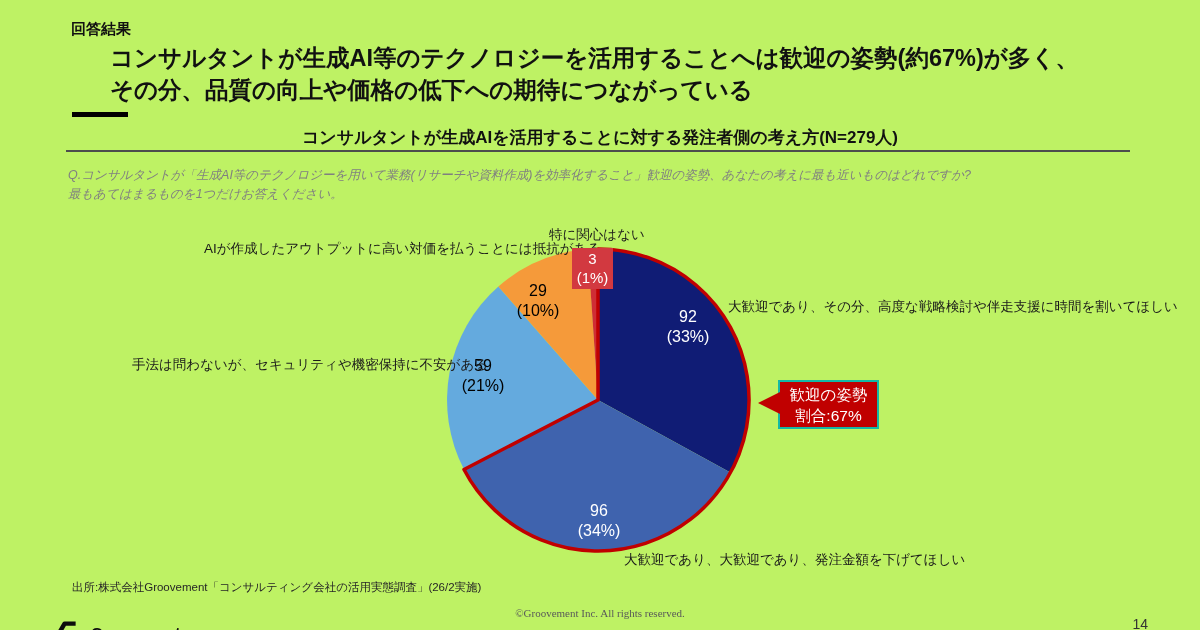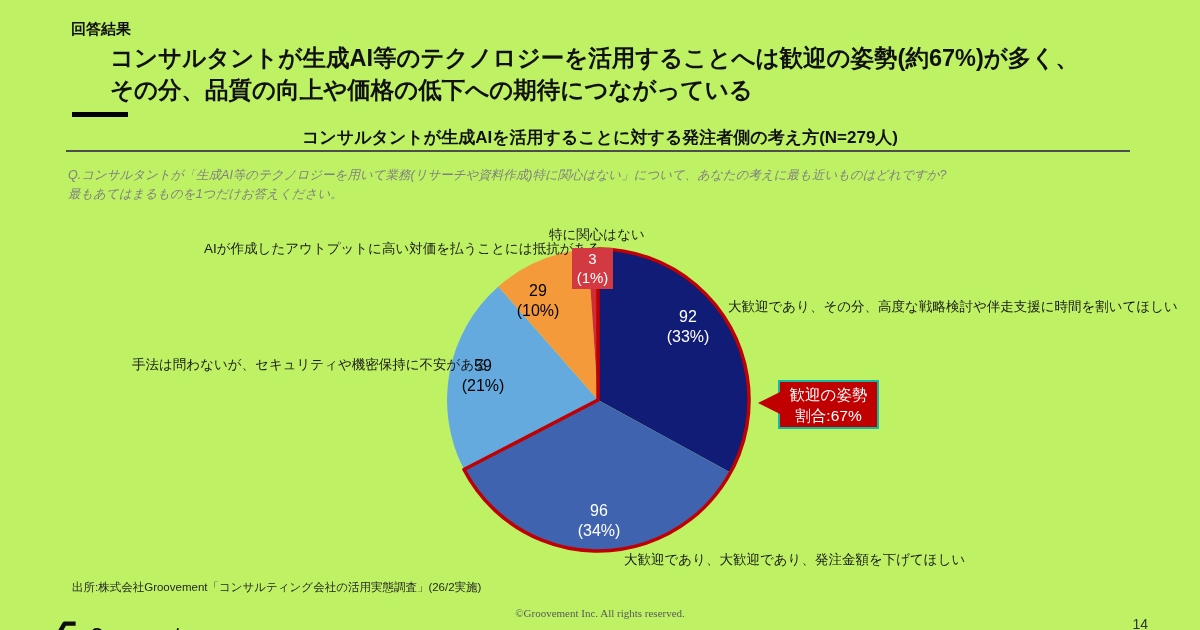--- a/index.html
+++ b/index.html
@@ -39,21 +39,21 @@
     <div>コンサルタントが生成AI等のテクノロジーを活用することへは歓迎の姿勢(約67%)が多く、</div>
     <div>その分、品質の向上や価格の低下への期待につながっている</div>
   </div>
 
   <div class="abs black-bar"></div>
 
   <div class="abs chart-title">コンサルタントが生成AIを活用することに対する発注者側の考え方(N=279人)</div>
   <div class="abs title-rule"></div>
 
   <div class="abs question">
-    <div>Q.コンサルタントが「生成AI等のテクノロジーを用いて業務(リサーチや資料作成)特に関心はない」について、あなたの考えに最も近いものはどれですか?</div>
+    <div>Q.コンサルタントが「生成AI等のテクノロジーを用いて業務(リサーチや資料作成)を効率化すること」歓迎の姿勢、あなたの考えに最も近いものはどれですか?</div>
     <div>最もあてはまるものを1つだけお答えください。</div>
   </div>
 
   <svg class="abs pie-svg" id="pie-svg" width="1200" height="630" viewBox="0 0 1200 630">
       <path d="M 598 400 L 598.0 249.0 A 151 151 0 0 1 730.4 472.5 Z" fill="#101c75"></path>
       <text x="688" y="322" text-anchor="middle" font-size="16" fill="#ffffff"><tspan x="688">92</tspan><tspan x="688" dy="20">(33%)</tspan></text>
       <path d="M 598 400 L 730.4 472.5 A 151 151 0 0 1 464.0 469.5 Z" fill="#3f63ae"></path>
       <text x="599" y="516" text-anchor="middle" font-size="16" fill="#ffffff"><tspan x="599">96</tspan><tspan x="599" dy="20">(34%)</tspan></text>
       <path d="M 598 400 L 464.0 469.5 A 151 151 0 0 1 498.4 286.5 Z" fill="#64aade"></path>
       <text x="483" y="371" text-anchor="middle" font-size="16" fill="#000000"><tspan x="483">59</tspan><tspan x="483" dy="20">(21%)</tspan></text>

